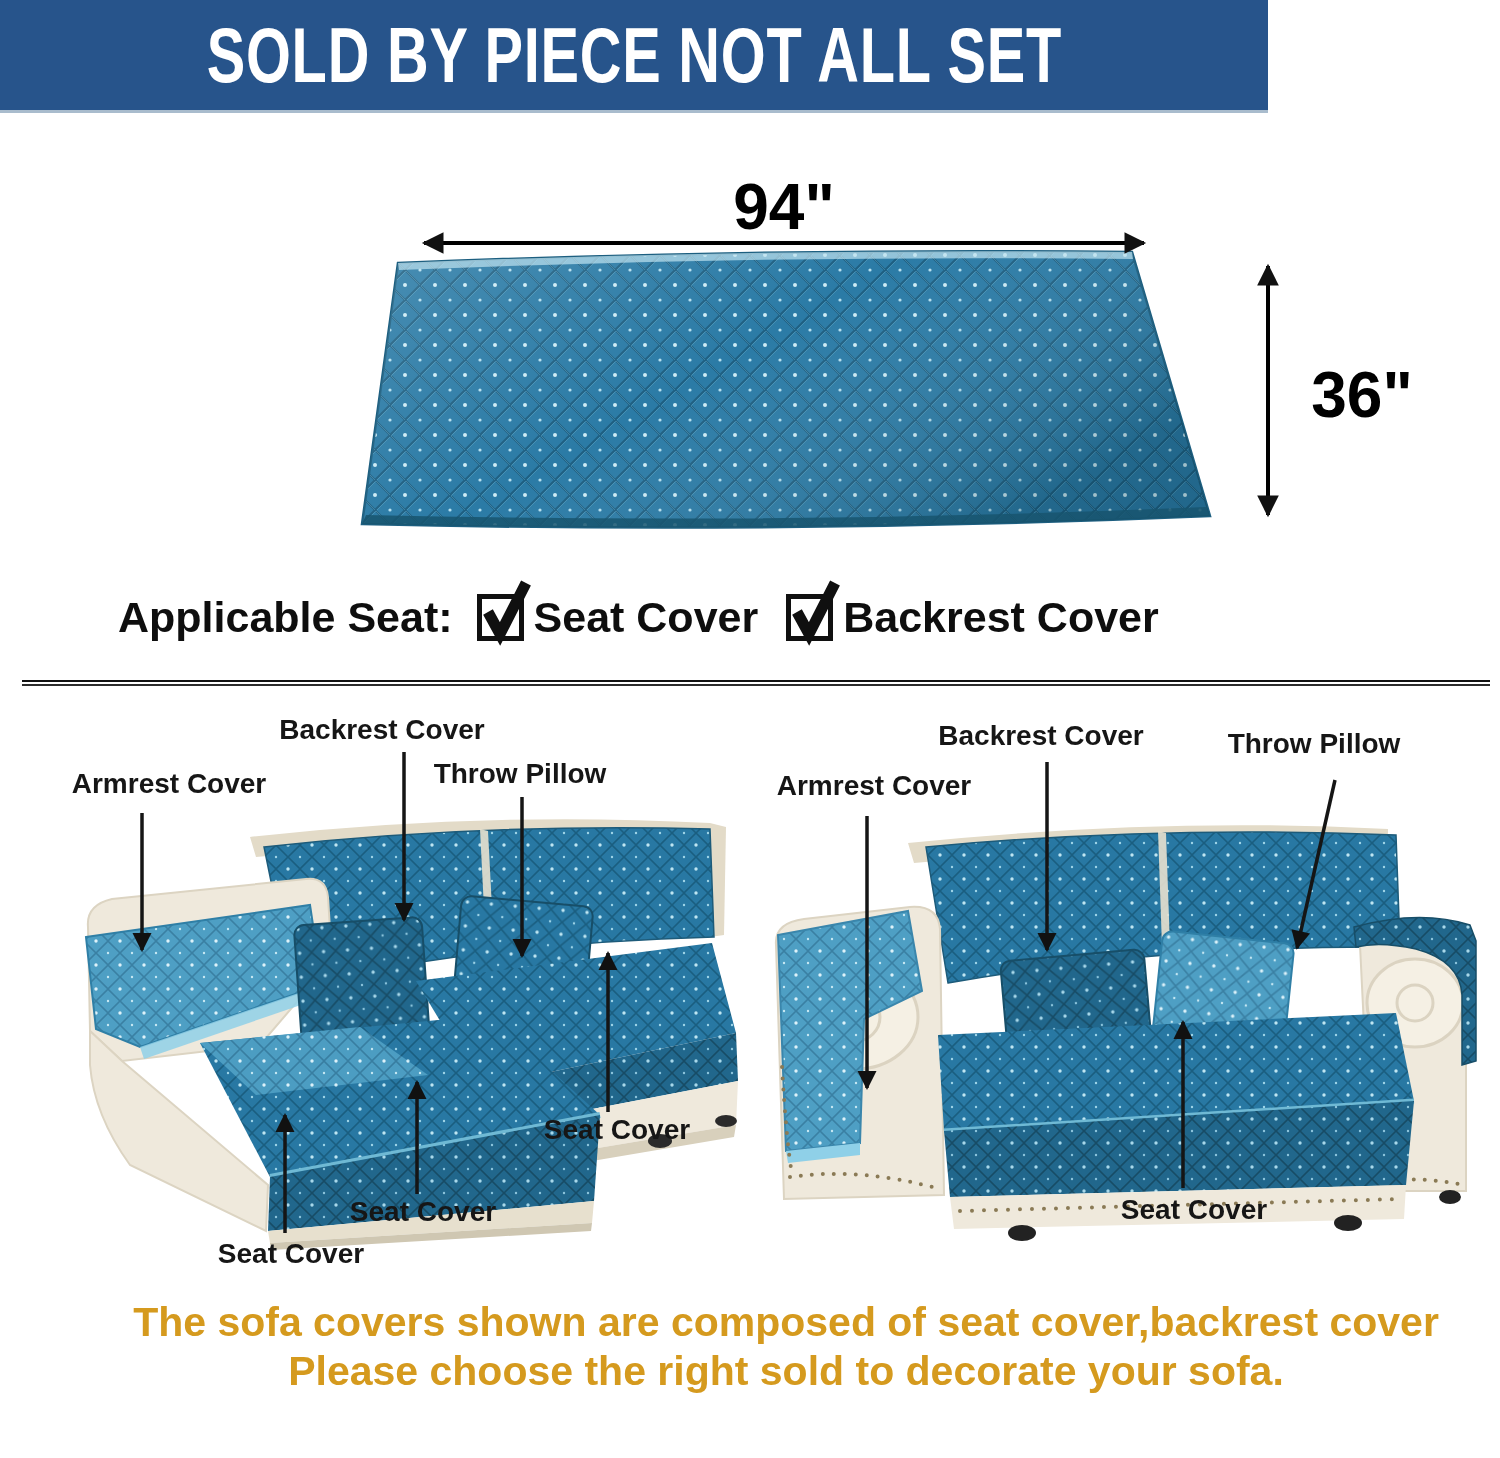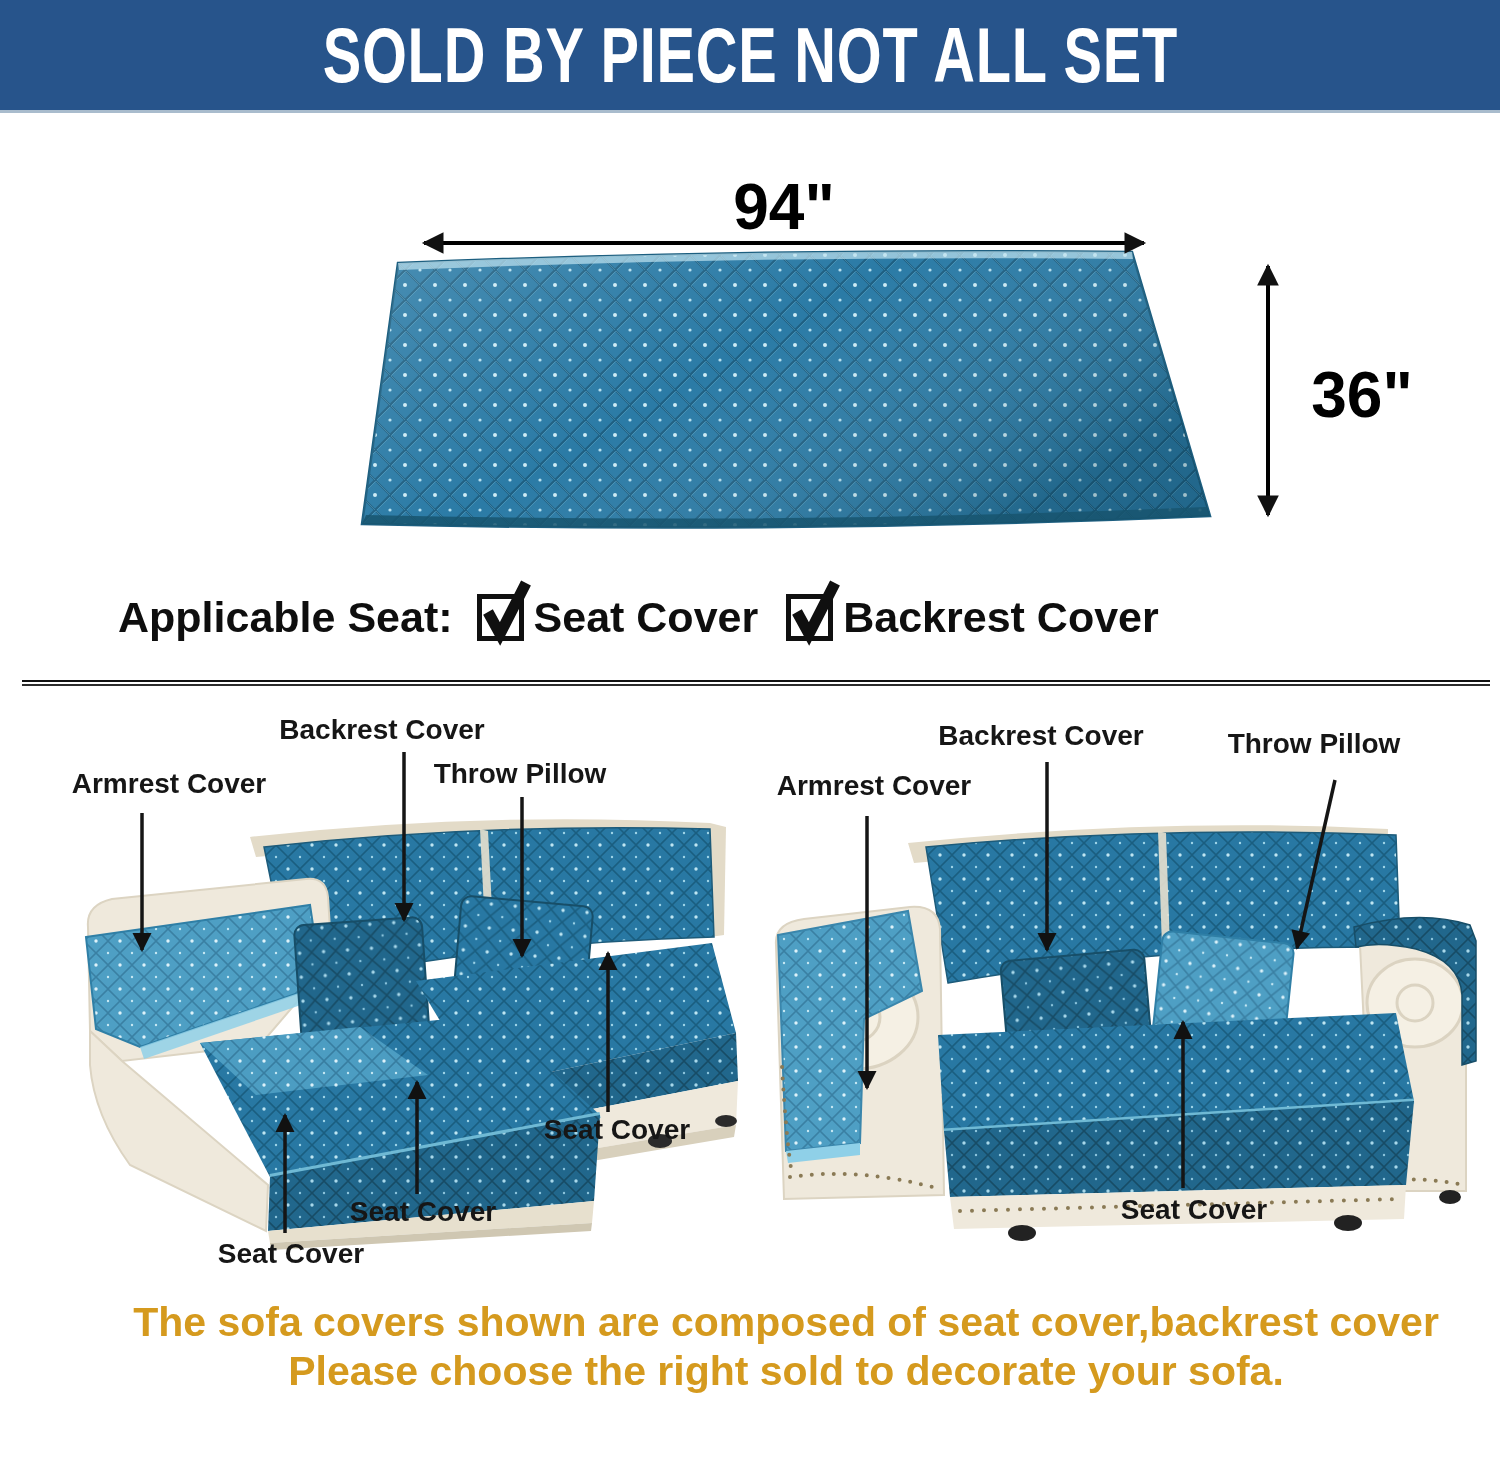--- a/index.html
+++ b/index.html
@@ -2,21 +2,21 @@
 <html><head>
 <meta charset="utf-8">
 <style>
   html,body{margin:0;padding:0;background:#ffffff;}
   #stage{
     position:relative;width:1500px;height:1458px;overflow:hidden;background:#fff;
     font-family:"Liberation Sans",sans-serif;
   }
   
   .banner{
-    position:absolute;left:0;top:0;width:1500px;height:110px;
+    position:absolute;left:0;top:0;width:1268px;height:110px;
     border-bottom:3px solid #a9bccd;
     display:flex;align-items:center;justify-content:center;
   }
   .banner-text{
     color:#fff;font-size:74px;font-weight:bold;letter-spacing:1px;
     transform:scaleX(0.78) scaleY(1.05);transform-origin:center;white-space:nowrap;
   }
   
   svg.art{position:absolute;left:0;top:0;width:1500px;height:1458px;}
   

